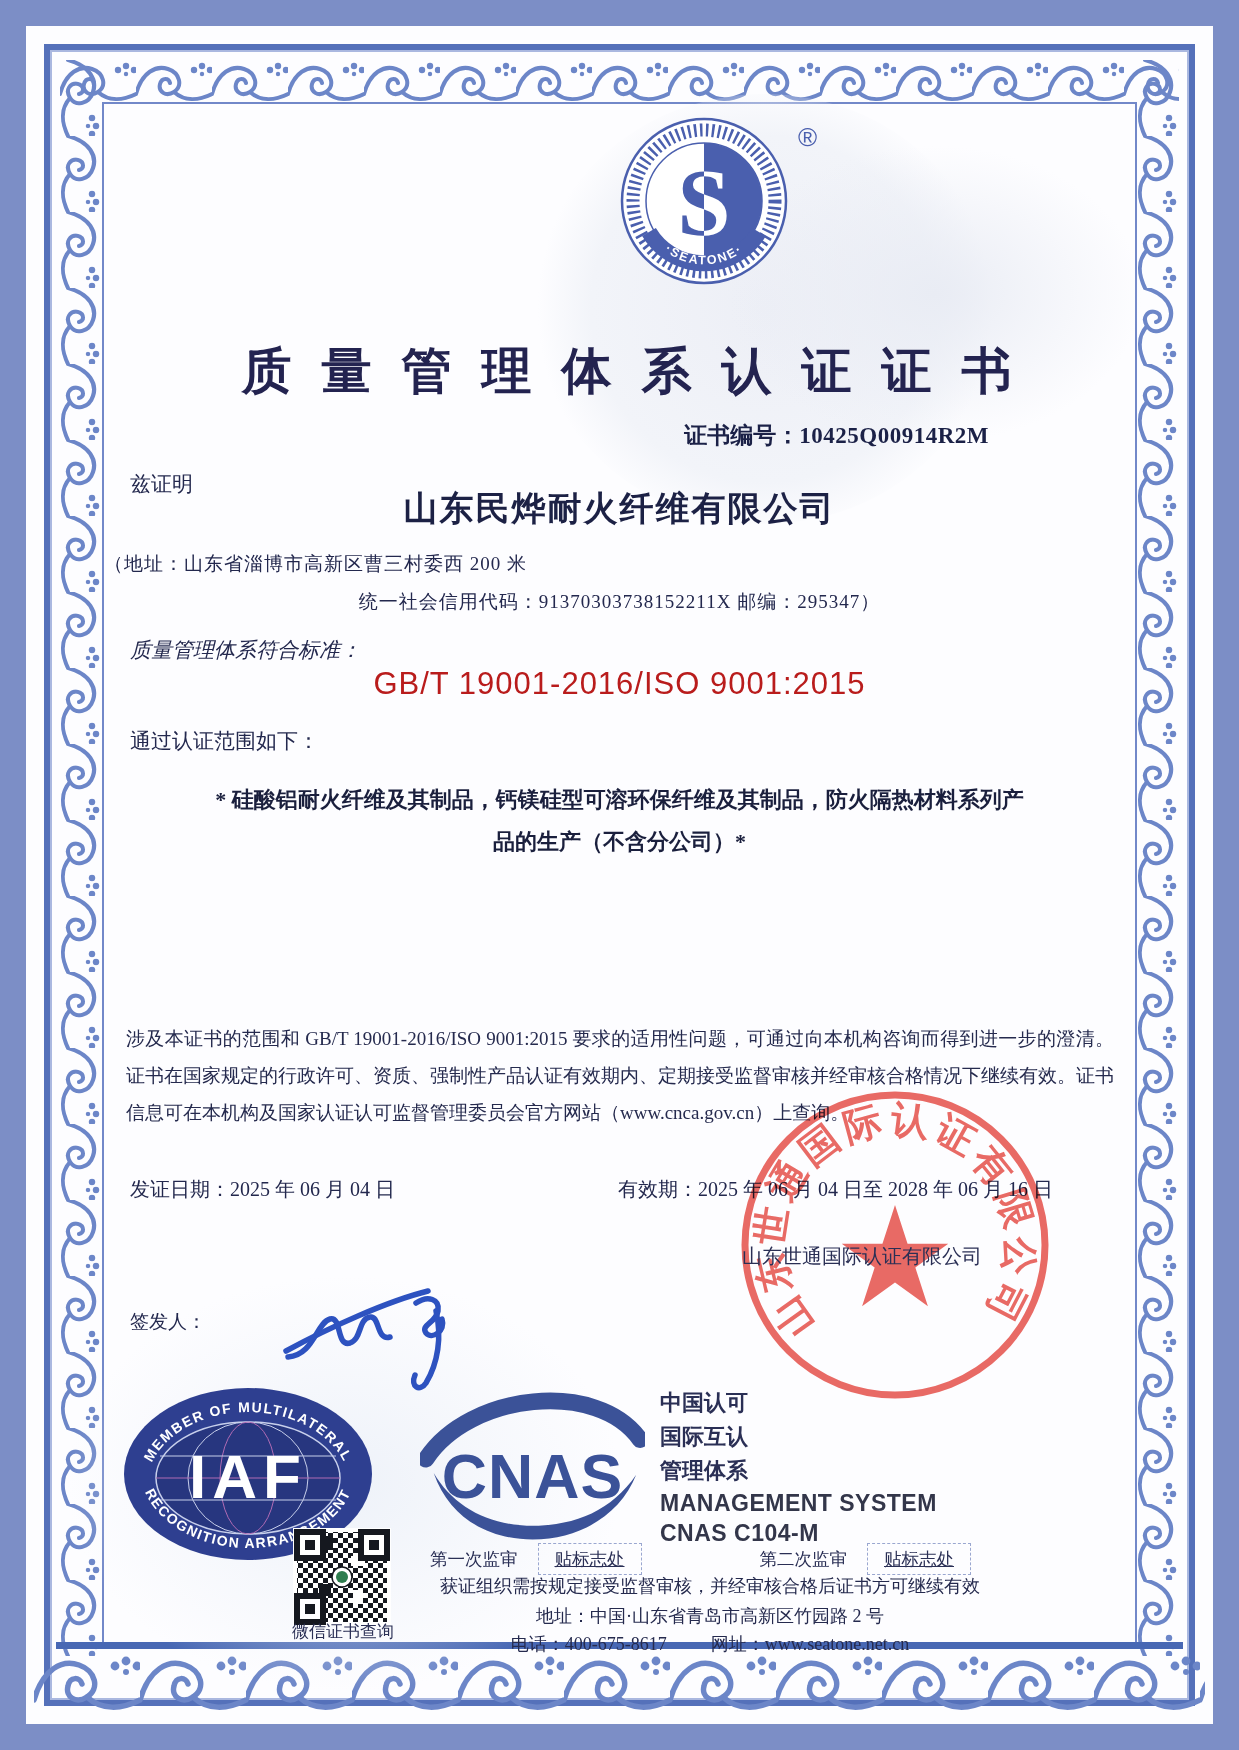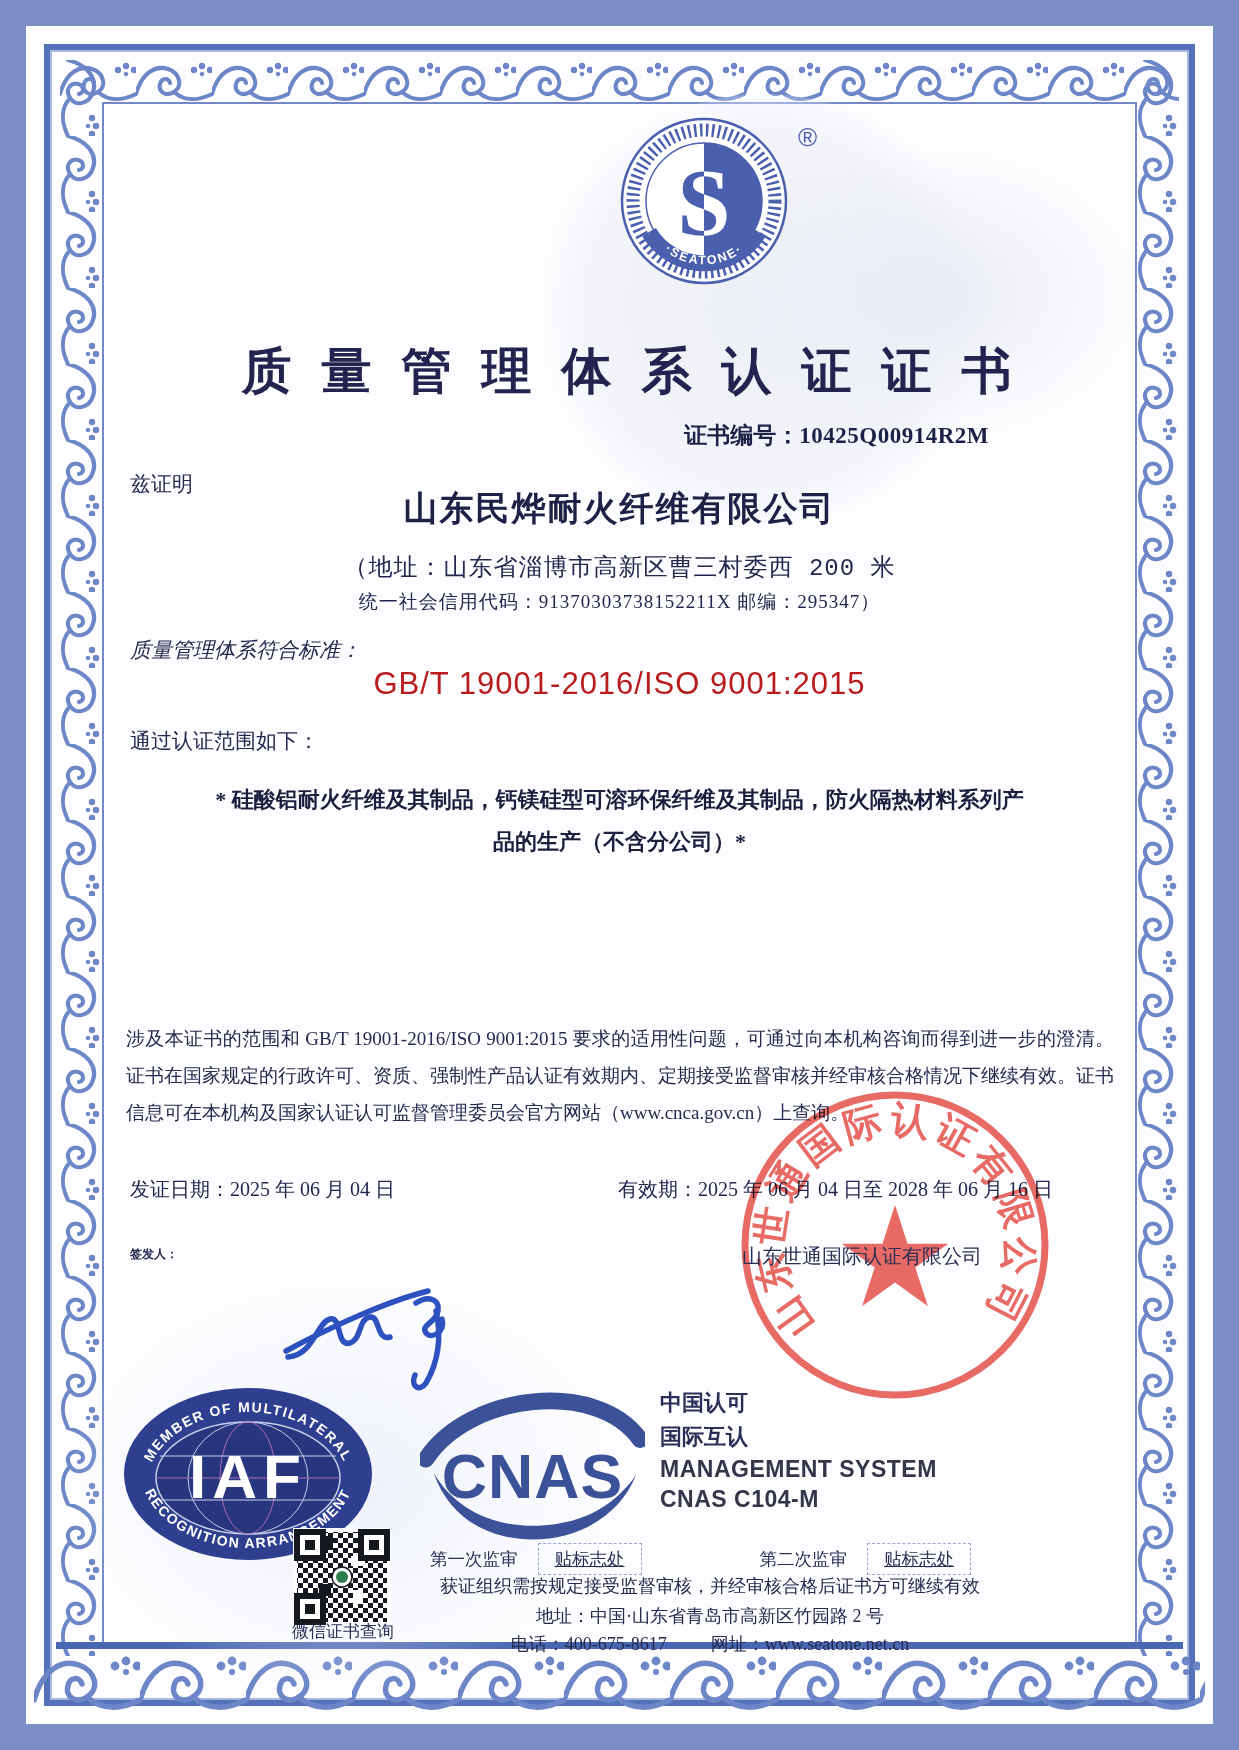--- a/index.html
+++ b/index.html
@@ -26,32 +26,32 @@
   .abs{position:absolute;z-index:1;}
   .logo-wrap{left:515px;top:12px;width:210px;height:176px;}
   .reg-mark{left:694px;top:18px;font-size:26px;color:#4a5fae;font-family:"Liberation Sans",sans-serif;}
   .title{left:0;right:0;top:234px;text-align:center;font-size:50px;font-weight:700;
          letter-spacing:30px;padding-left:44px;color:#232350;}
   .cert-no{top:316px;right:146px;font-size:23px;color:#1b2147;}
   .cert-no .lbl{font-weight:600;}
   .cert-no .val{font-weight:700;letter-spacing:.5px;}
   .intro{left:26px;top:366px;font-size:21px;}
   .company{left:0;right:0;top:382px;text-align:center;font-size:34px;font-weight:700;letter-spacing:2px;color:#1c2145;}
-  .addr1{left:0;right:0;top:447px;text-align:center;font-size:24px;letter-spacing:1px;font-family:Liberation Mono, monospace;}
+  .addr1{left:0;right:0;top:447px;font-size:19px;letter-spacing:1px;}
   .addr2{left:0;right:0;top:485px;text-align:center;font-size:19px;letter-spacing:1px;}
   .std-label{left:26px;top:532px;font-size:21px;font-style:italic;}
   .std-value{left:0;right:0;top:562px;text-align:center;font-size:31px;font-weight:500;
              font-family:"Liberation Sans",sans-serif;color:#b91c1c;letter-spacing:1px;}
   .scope-label{left:26px;top:623px;font-size:21px;}
   .scope1{left:0;right:0;top:681px;text-align:center;font-size:22px;font-weight:700;color:#1a1f3d;}
   .scope2{left:0;right:0;top:723px;text-align:center;font-size:22px;font-weight:700;color:#1a1f3d;}
   .notice{left:22px;top:916px;width:988px;font-size:19px;line-height:1.95;text-align:justify;color:#252a4e;}
   .issue-date{left:26px;top:1072px;font-size:20px;}
   .valid-date{left:514px;top:1072px;font-size:20px;}
-  .signer{left:26px;top:1142px;font-size:12px;font-weight:bold;}
+  .signer{left:26px;top:1205px;font-size:19px;}
   .issuer-name{left:638px;top:1139px;font-size:20px;color:#2a2f55;z-index:3;}
   .sig{left:166px;top:1161px;z-index:2;}
   .stamp{left:631px;top:981px;z-index:2;mix-blend-mode:multiply;opacity:.88;}
   .iaf{left:16px;top:1282px;}
   .cnas{left:316px;top:1286px;}
   .cnas-text{left:556px;top:1282px;line-height:34px;font-size:22px;font-weight:600;color:#2a2f55;}
   .cnas-text .en{font-family:"Liberation Sans",sans-serif;font-size:23px;font-weight:700;color:#33364a;line-height:30px;letter-spacing:.5px;}
   .qr{left:189px;top:1424px;}
   .qr-caption{left:166px;top:1516px;width:146px;text-align:center;font-size:17px;color:#2a2f55;}
   .f-row1{left:326px;top:1439px;display:flex;align-items:center;font-size:17.5px;color:#2a2f55;}
@@ -247,20 +247,21 @@
       <svg width="225" height="158" viewBox="0 0 230 160">
         <path d="M6 70 C50 2 182 -12 225 50" fill="none" stroke="#3b5298" stroke-width="17" stroke-linecap="round"></path>
         <path d="M14 84 C30 130 70 152 115 152 C165 152 205 126 221 86 C196 122 160 138 115 138 C70 138 34 118 14 84 Z" fill="#3b5298"></path>
         <text x="115" y="110" text-anchor="middle" font-family="Liberation Sans, sans-serif" font-size="64" font-weight="700" fill="#3b5298" letter-spacing="1">CNAS</text>
       </svg>
     </div>
 
     <div class="abs cnas-text">
       <div>中国认可</div>
       <div>国际互认</div>
+      <div>管理体系</div>
       <div class="en">MANAGEMENT SYSTEM</div>
       <div class="en">CNAS C104-M</div>
     </div>
 
     <div class="abs qr">
       <svg width="98" height="98" viewBox="0 0 98 98">
         <rect width="98" height="98" fill="#ffffff"></rect>
         <defs>
             <pattern id="qrP" width="10" height="10" patternUnits="userSpaceOnUse">
           <rect x="0" y="0" width="5" height="5" fill="#15181f"></rect>

